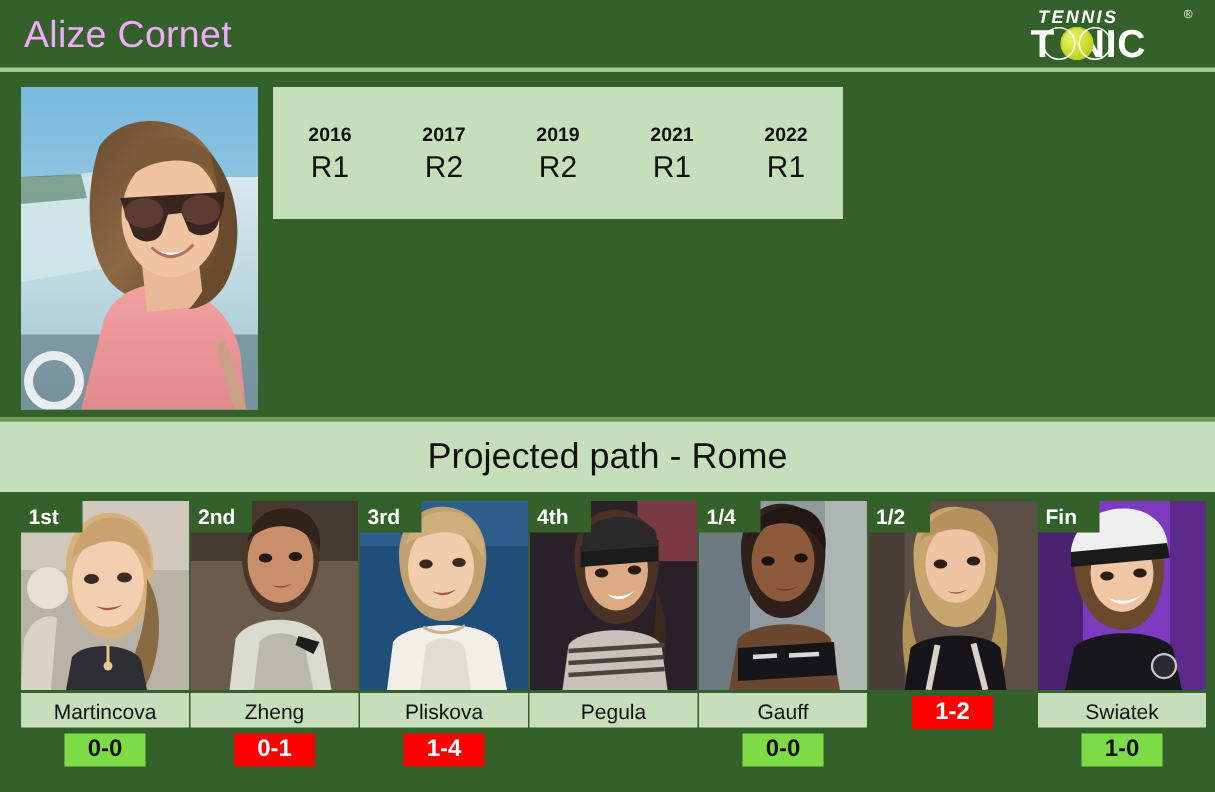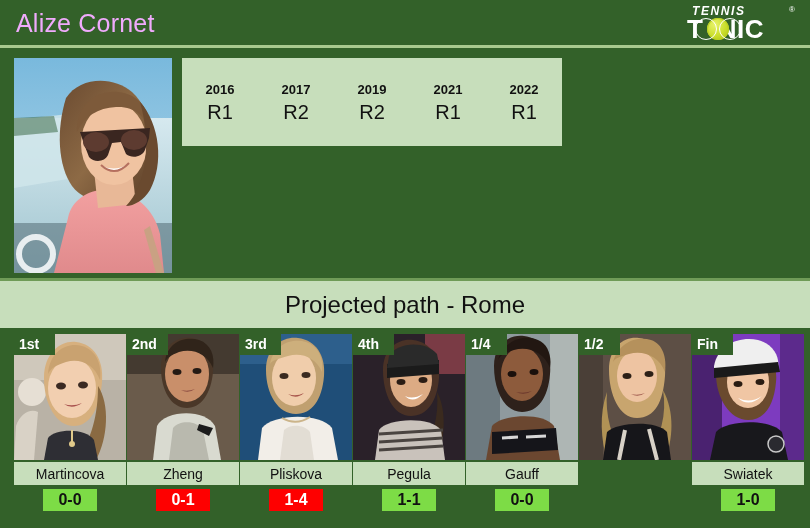--- a/index.html
+++ b/index.html
@@ -439,23 +439,20 @@
           <path d="M36 22 C44 8 72 6 84 20 L86 30 L34 34 Z" fill="#2a2a2a"></path>
           <ellipse cx="48" cy="48" rx="4.5" ry="3" fill="#2a1c14"></ellipse>
           <ellipse cx="70" cy="46" rx="4.5" ry="3" fill="#2a1c14"></ellipse>
           <path d="M52 62 Q60 70 70 60 Q60 66 52 62 Z" fill="#ffffff"></path>
           <path d="M84 58 C94 76 92 106 84 126 L66 126 C80 106 86 82 84 58 Z" fill="#3a2a1e"></path>
           <path d="M22 126 L26 96 C34 84 78 82 88 96 L92 126 Z" fill="#c9c2bb"></path>
           <path d="M26 100 L90 96 M26 108 L90 104 M26 116 L90 112" stroke="#4a4440" stroke-width="3"></path>
         </svg>
       </div>
       <div class="name-pill">Pegula</div>
-      <div class="score-row">
-        <div class="score-pill positive">1-1</div>
-      </div>
     </div>
 
     <div class="card" style="left:466px">
       <div class="card-photo">
         <div class="round-tag">1/4</div>
         <svg viewBox="0 0 112 126" preserveAspectRatio="none">
           <rect width="112" height="126" fill="#8f9a9e"></rect>
           <rect x="0" y="0" width="34" height="126" fill="#6d7a80"></rect>
           <rect x="84" y="0" width="28" height="126" fill="#aeb6b4"></rect>
           <path d="M28 32 C28 10 44 0 58 2 C76 4 86 20 84 40 C82 64 72 78 56 78 C38 78 28 56 28 32 Z" fill="#2e211b"></path>
@@ -486,20 +483,23 @@
           <path d="M34 28 C40 8 58 2 72 6 C84 10 88 24 86 38 C80 22 64 16 50 20 C40 23 36 24 34 28 Z" fill="#b5915c"></path>
           <path d="M84 56 C96 78 94 106 86 126 L66 126 C82 104 88 80 84 56 Z" fill="#b09255"></path>
           <path d="M28 58 C20 80 22 106 28 126 L46 126 C32 104 26 80 28 58 Z" fill="#b09255"></path>
           <ellipse cx="48" cy="42" rx="4.5" ry="3" fill="#2c1f16"></ellipse>
           <ellipse cx="70" cy="40" rx="4.5" ry="3" fill="#2c1f16"></ellipse>
           <path d="M52 60 Q59 64 66 59 Q59 62 52 60 Z" fill="#a05a4e"></path>
           <path d="M24 126 L28 98 C38 88 78 86 88 98 L92 126 Z" fill="#16161a"></path>
           <path d="M46 96 L40 126 M70 95 L78 126" stroke="#d8d2c8" stroke-width="4"></path>
         </svg>
       </div>
+      <div class="score-row">
+        <div class="score-pill negative">1-2</div>
+      </div>
     </div>
 
     <div class="card" style="left:692px">
       <div class="card-photo">
         <div class="round-tag">Fin</div>
         <svg viewBox="0 0 112 126" preserveAspectRatio="none">
           <rect width="112" height="126" fill="#7d3bbf"></rect>
           <rect x="0" y="0" width="30" height="126" fill="#4a2270"></rect>
           <rect x="88" y="0" width="24" height="126" fill="#5c2a8c"></rect>
           <path d="M24 40 C24 18 42 8 58 10 C76 12 86 28 84 48 C82 72 72 86 56 86 C38 86 24 64 24 40 Z" fill="#6a4a2e"></path>

